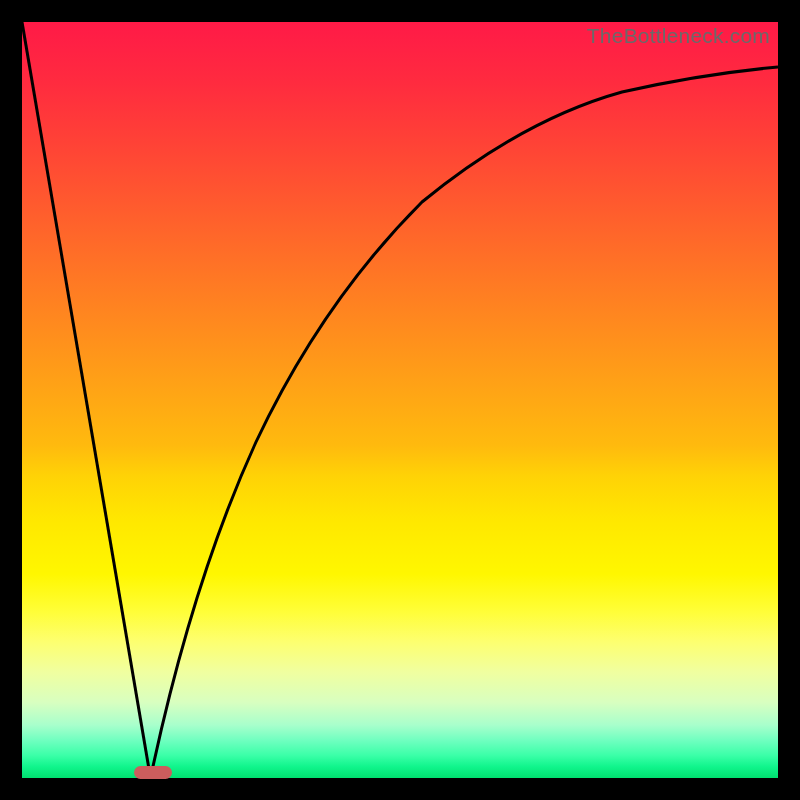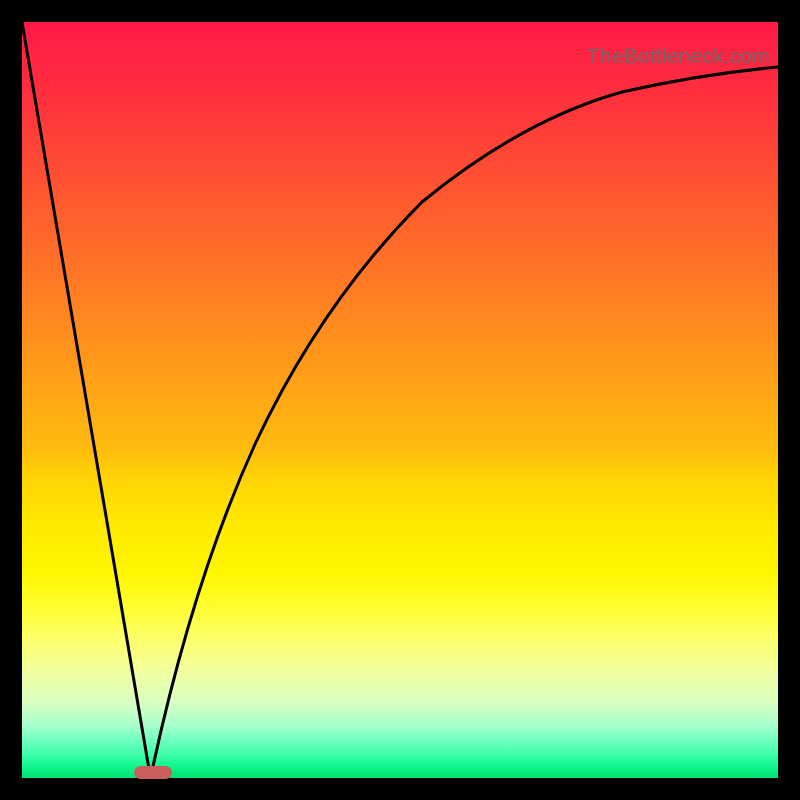--- a/index.html
+++ b/index.html
@@ -49,21 +49,20 @@
   }
   .watermark {
     position: absolute;
     top: 2px;
     right: 8px;
     color: #6a6a6a;
     font-size: 21px;
     font-weight: 500;
     letter-spacing: 0.2px;
     user-select: none;
-    margin-top: 20px;
   }
   svg.curves {
     position: absolute;
     left: 0; top: 0;
     width: 756px;
     height: 756px;
   }
   .marker {
     position: absolute;
     width: 38px;

